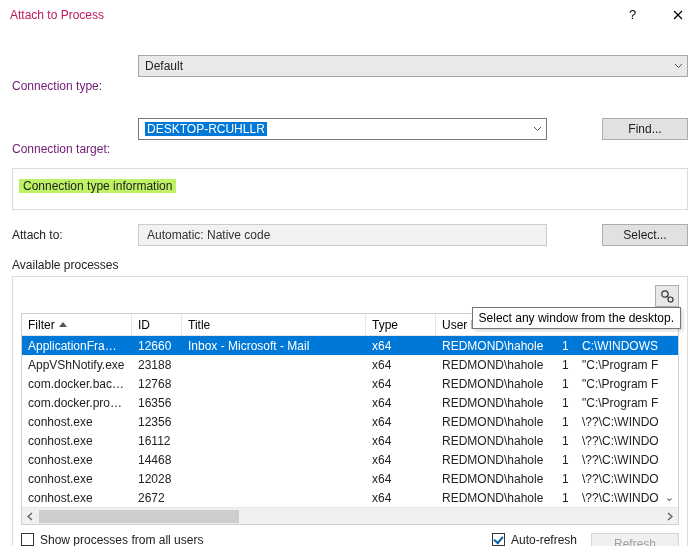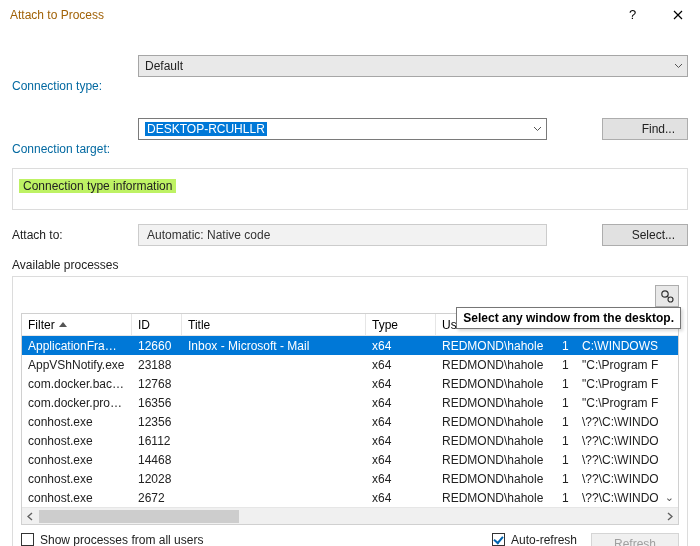--- a/index.html
+++ b/index.html
@@ -13,47 +13,47 @@
     height: 546px;
     overflow: hidden;
   }
   .dialog { width: 700px; height: 546px; display: flex; flex-direction: column; }
   .titlebar {
     height: 30px;
     display: flex;
     align-items: center;
     padding: 0 0 0 10px;
     font-size: 12px;
-    color: #a16207;
+    color: #be185d;
   }
   .titlebar .spacer { flex: 1; }
   .titlebar .sys-btn {
     width: 45px; height: 30px; display: flex; align-items: center; justify-content: center;
   }
   .sys-btn svg { pointer-events: none; }
   .content { padding: 8px 12px 0 12px; flex: 1; display: flex; flex-direction: column; }
   .row { display: flex; align-items: center; margin-bottom: 8px; gap: 8px; }
-  .row .lbl { width: 118px; color: #0369a1; margin-top: 41px; }
+  .row .lbl { width: 118px; color: #701a75; margin-top: 41px; }
   .combo {
     flex: 1; height: 22px; border: 1px solid #A6A6A6; background: #E9E9E9;
     display: flex; align-items: center; padding: 0 6px; position: relative;
   }
   .combo.target {
     background: #fff; border: 1px solid #7A7A7A;
   }
   .combo.target .combo-text {
     background: #0078D7; color: #fff; padding: 0 2px;
   }
   .combo .chev {
     position: absolute; right: 0; top: 0; width: 18px; height: 100%;
     display: flex; align-items: center; justify-content: center;
   }
   .btn {
     height: 22px; border: 1px solid #ADADAD; background: #E1E1E1;
-    display: flex; align-items: center; justify-content: flex-end;
+    display: flex; align-items: center; justify-content: center;
     padding: 0 12px; min-width: 86px; margin-left: 47px;
   }
   .fieldset {
     border: 1px solid #DCDCDC; padding: 10px 10px 12px 10px; margin: 4px 0 10px 0;
   }
   .fieldset .legend { margin: -18px 0 4px -4px; background: #bef264; padding: 0 4px; display: inline-block; }
   .info-text { color: #555; line-height: 1.45; }
   .attach-row { display: flex; align-items: center; margin: 4px 0 10px 0; gap: 8px; }
   .attach-box {
     flex: 1; height: 22px; border: 1px solid #CCCCCC; background: #F2F2F2;
@@ -111,21 +111,20 @@
   .chkbox { width: 13px; height: 13px; border: 1px solid #333; background: #fff; display: inline-flex; align-items: center; justify-content: center; }
   .chkbox.checked::after { content: ""; width: 7px; height: 4px; border-left: 2px solid #0064B0; border-bottom: 2px solid #0064B0; transform: rotate(-50deg); margin-top: -2px; }
   .refresh-btn {
     height: 22px; min-width: 88px; border: 1px solid #D5D5D5; background: #F0F0F0;
     color: #A0A0A0; display: flex; align-items: center; justify-content: center;
   }
   .tooltip {
     position: absolute; top: 22px; right: -2px; background: #fff; border: 1px solid #767676;
     padding: 3px 6px; font-size: 12px; color: #000; white-space: nowrap; z-index: 10;
     box-shadow: 2px 2px 3px rgba(0,0,0,0.15);
-    font-weight: bold;
   }
   .footer {
     display: flex; justify-content: flex-end; gap: 10px; padding: 12px 14px 14px 0;
   }
   .vcaret { position: absolute; right: 4px; bottom: 20px; font-size: 11px; color: #555; }
 </style>
 </head>
 <body>
 
 <div class="dialog">

